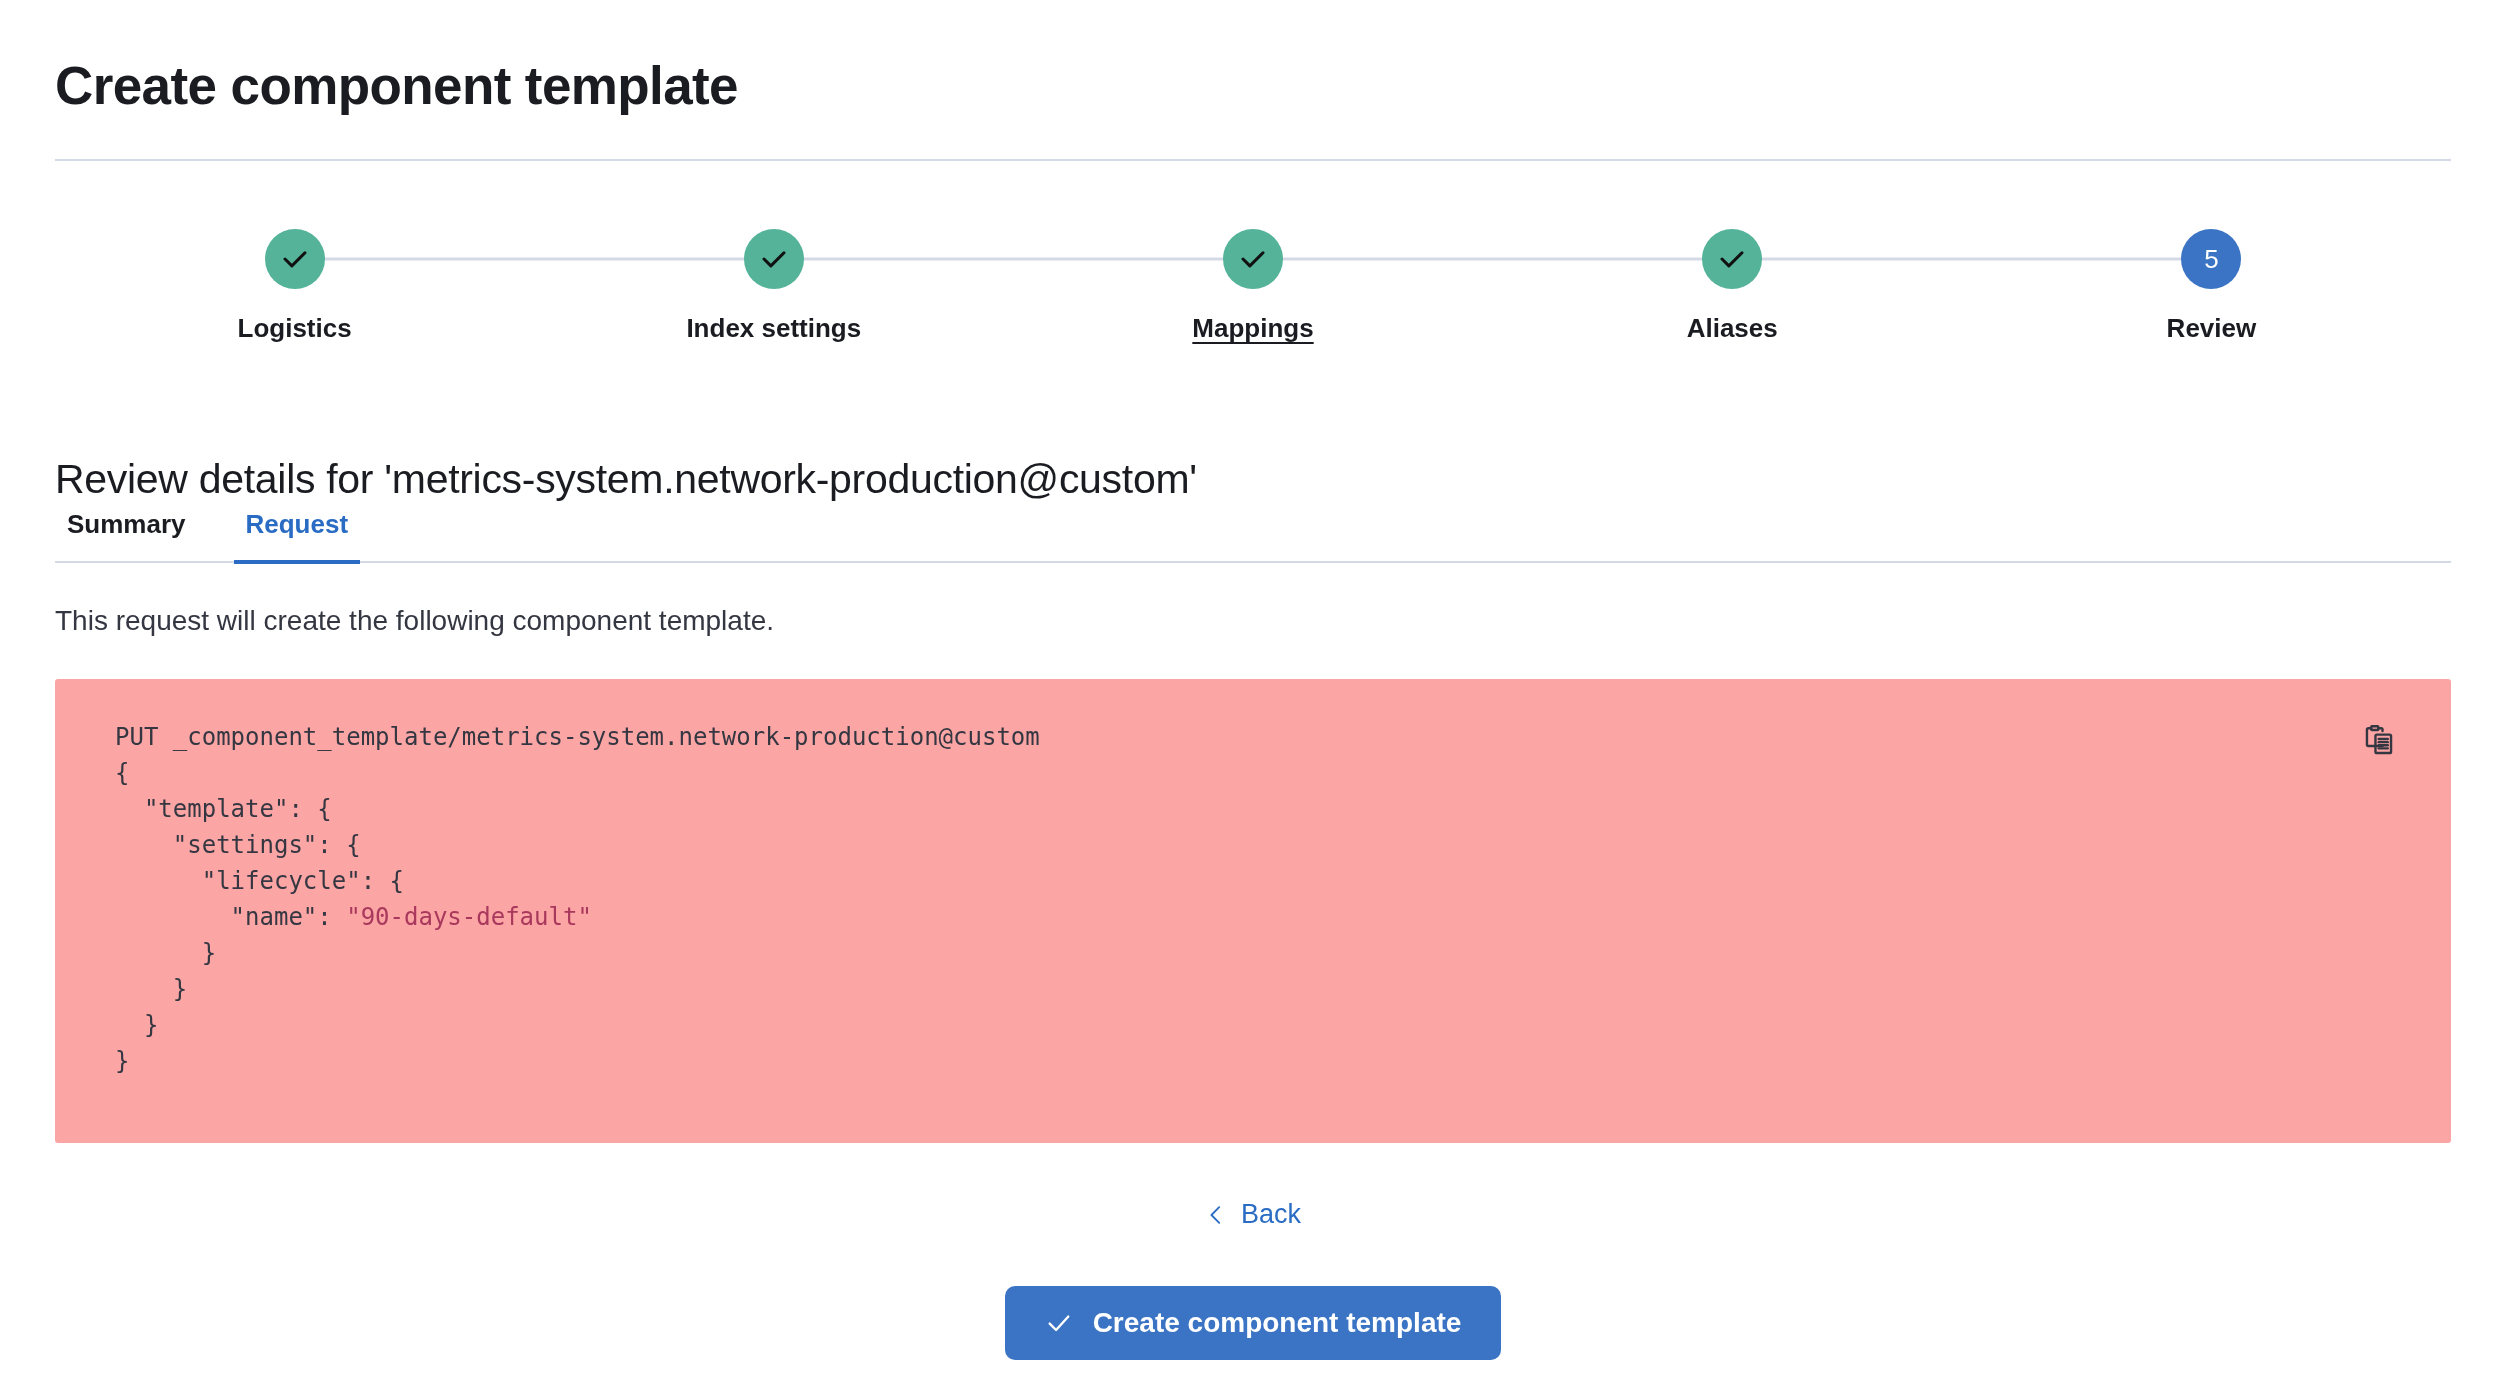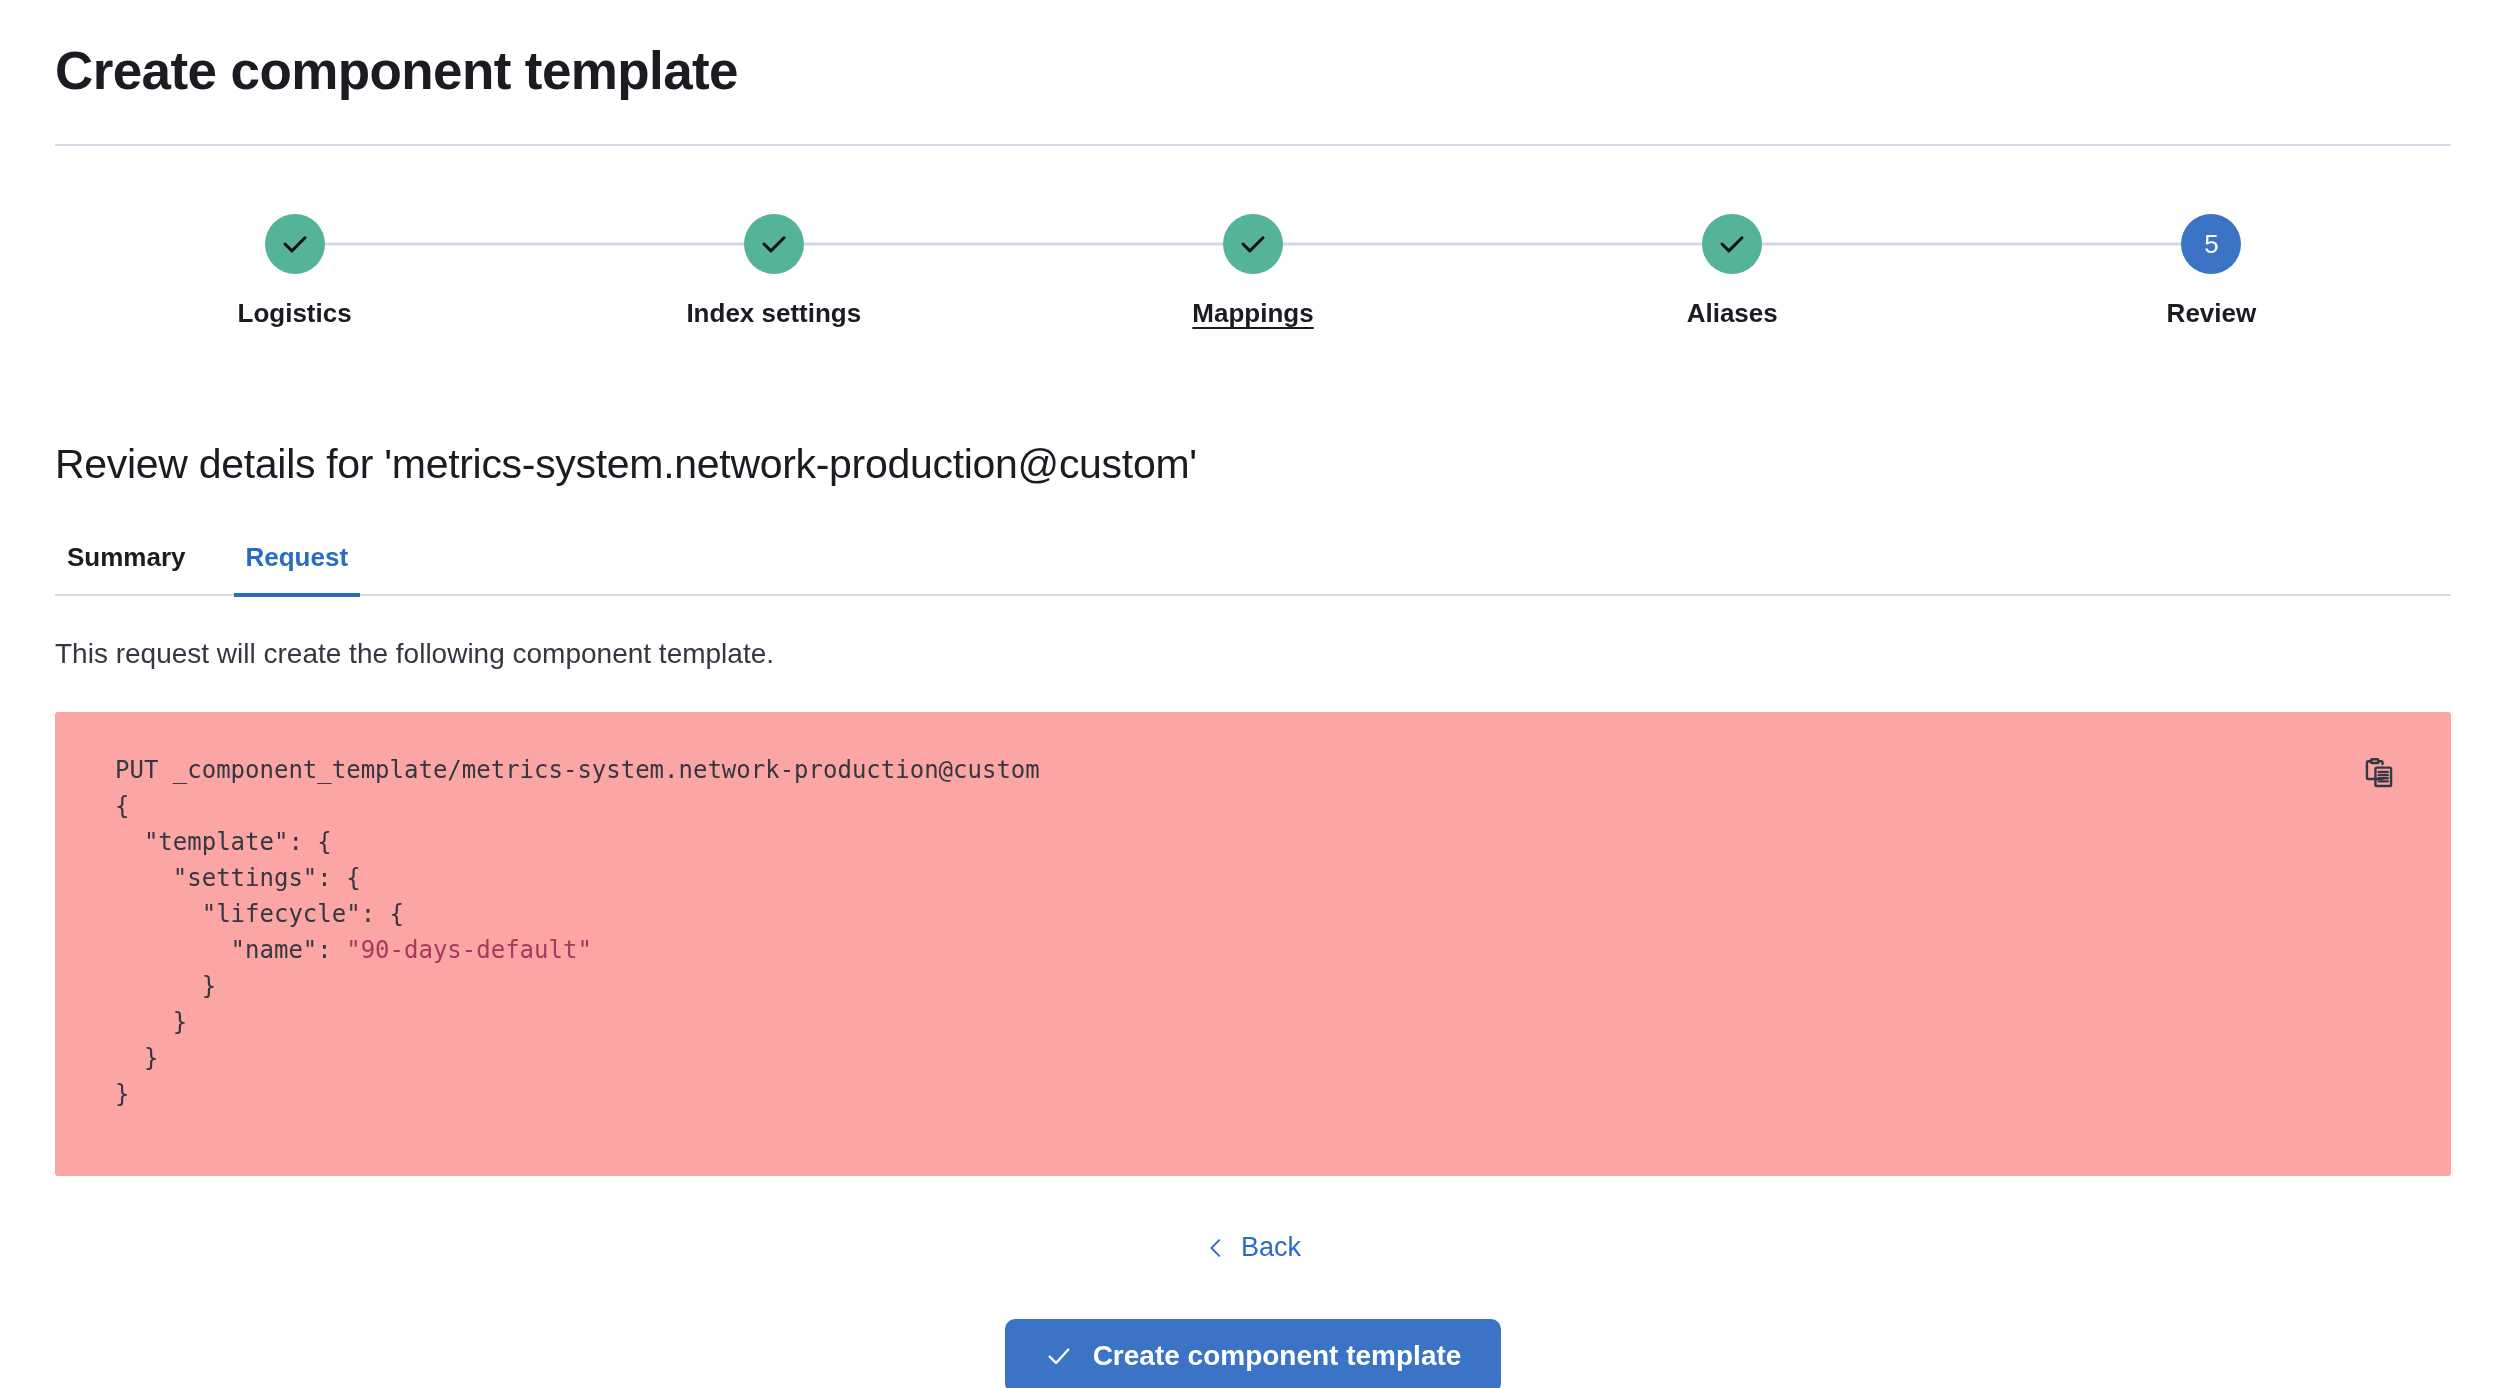--- a/index.html
+++ b/index.html
@@ -10,21 +10,21 @@
     background: #ffffff;
     font-family: "Liberation Sans", sans-serif;
     color: #1a1c21;
     overflow: hidden;
   }
 
   .page {
     position: relative;
     width: 2506px;
     height: 1388px;
-    padding: 0 55px;
+    padding: 15px 55px;
   }
 
   
   .page-title {
     font-size: 53px;
     font-weight: 700;
     letter-spacing: -0.6px;
     line-height: 1.1;
     color: #1a1c21;
     padding-top: 42px;
@@ -107,21 +107,20 @@
   .review-heading {
     margin-top: 112px;
     font-size: 41px;
     font-weight: 400;
     letter-spacing: -0.3px;
     color: #1a1c21;
   }
 
   
   .tabs {
-    margin-top: 48px;
     display: flex;
     gap: 36px;
     position: relative;
     border-bottom: 2px solid #d3dae6;
   }
   .tab {
     font-size: 26px;
     font-weight: 700;
     color: #1a1c21;
     padding: 6px 12px 20px 12px;

